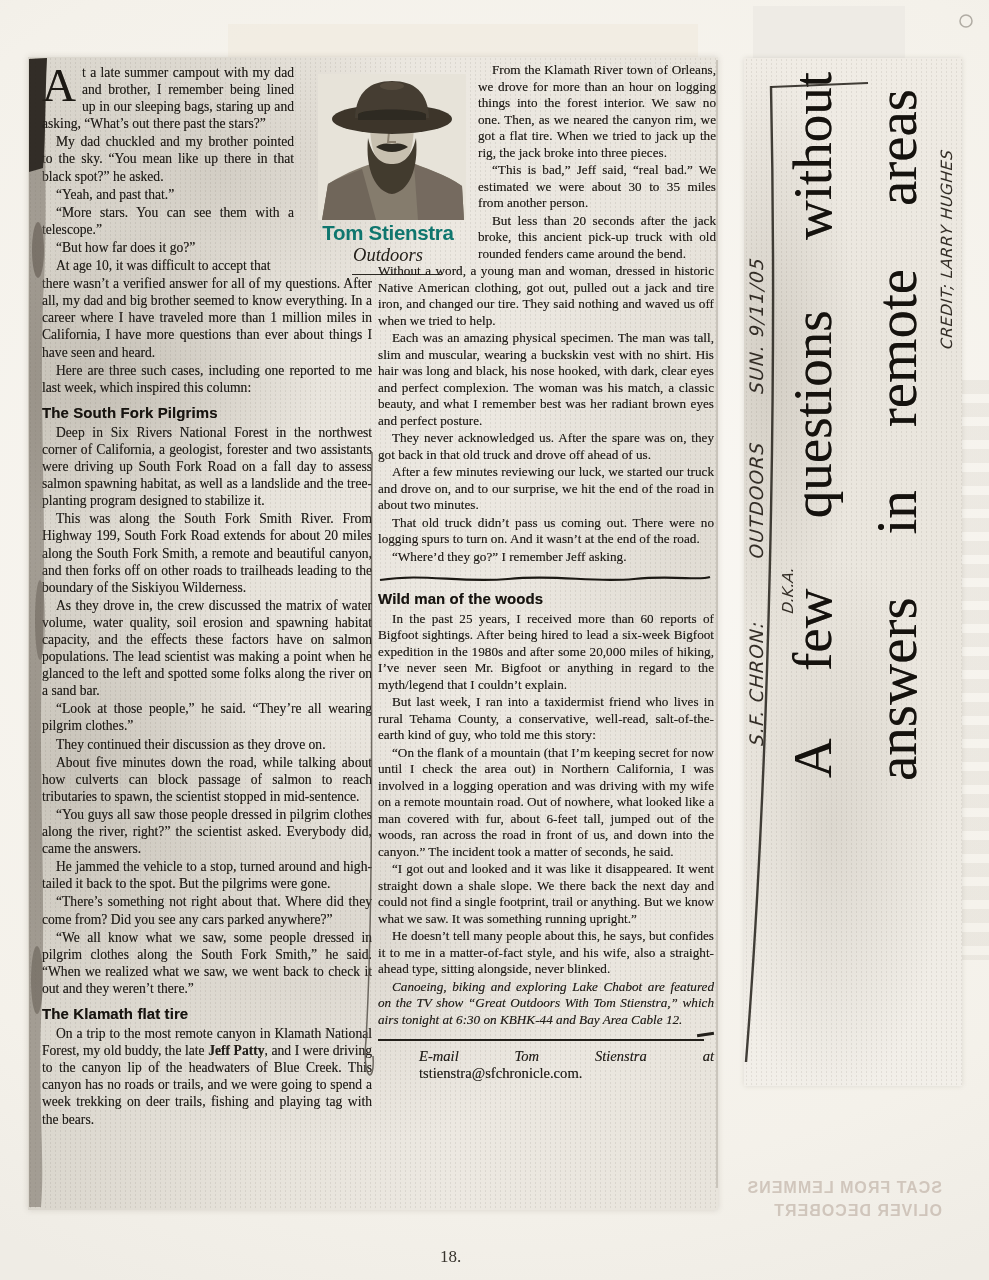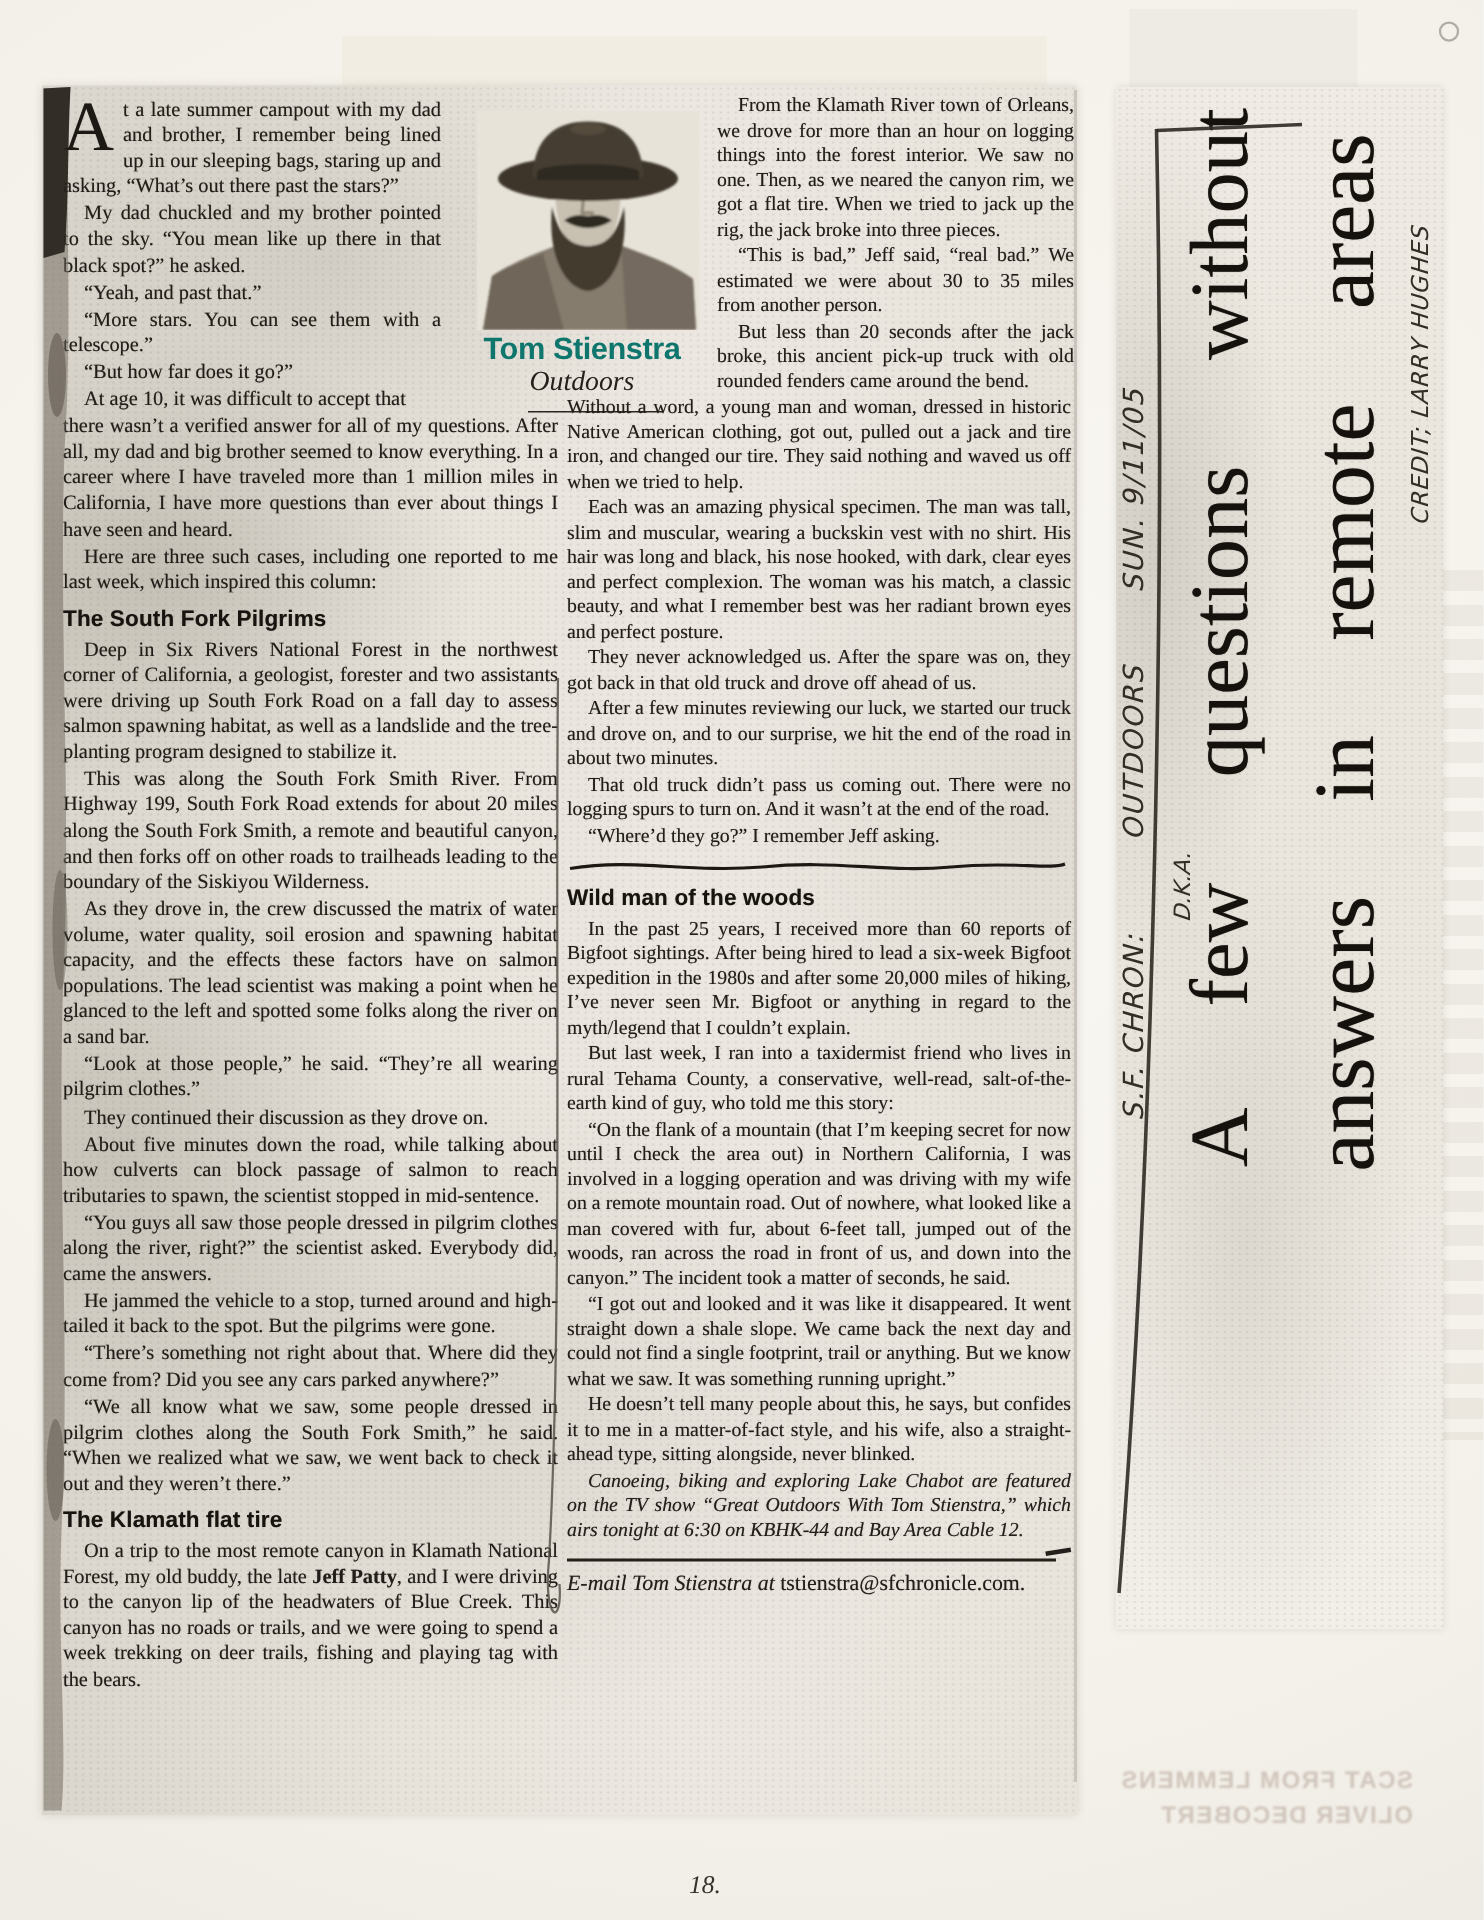--- a/index.html
+++ b/index.html
@@ -50,21 +50,21 @@
   #col1 p{font-size:13.6px;line-height:17.1px;}
   #col2 p{font-size:13.2px;line-height:16.5px;}
   p{margin:0 0 1px;text-align:justify;text-indent:14px;
     text-shadow:0 0 .5px rgba(45,38,30,.55);}
   .b-cont{text-indent:0;}
   .b-sub{font-family:"Liberation Sans", sans-serif;font-weight:700;
     font-size:15px !important;text-indent:0;text-align:left;margin:8px 0 3px;letter-spacing:.1px;color:#171410;}
   .b-drop{text-indent:0;}
   .dropcap{float:left;font-size:47px;line-height:38px;padding:2px 6px 0 0;color:#1c1914;}
   .b-italic{font-style:italic;}
-  .b-email{text-indent:0;margin-top:4px;font-size:14.6px !important;}
+  .b-email{text-indent:0;margin-top:4px;font-size:14.6px !important;margin-left:41px;}
   .b-email i{font-style:italic;}
   .hrule{border-top:2.2px solid #23201b;margin:11px 10px 7px 0;position:relative;}
   .hrule:after{content:"";position:absolute;right:-10px;top:-8px;width:17px;height:3px;background:#23201b;transform:rotate(-9deg);}
   .b-divider{height:13px;margin:5px 0 2px;}
   
   .hl{transform:rotate(-90deg);transform-origin:0 0;
     font-family:"Liberation Serif", serif;color:#15120e;
     text-align:justify;text-align-last:justify;z-index:4;
     text-shadow:0 0 .6px rgba(20,16,12,.6);}
   .hl1{left:781px;top:778px;width:706px;height:92px;font-size:55px;}
@@ -81,21 +81,21 @@
   .hw-main{left:737px;top:744px;width:600px;height:38px;
     transform:rotate(-90deg) skewX(-5deg);transform-origin:0 0;
     display:flex;align-items:center;font-size:18.5px;letter-spacing:1.2px;}
   .hw-main .gap1{margin-right:62px;}
   .hw-main .gap2{margin-right:48px;}
   .hw-aka{left:779px;top:612px;width:110px;height:26px;
     transform:rotate(-90deg) skewX(-8deg);transform-origin:0 0;font-size:15px;}
   .hw-credit{left:938px;top:348px;width:296px;height:30px;
     transform:rotate(-90deg) skewX(-6deg);transform-origin:0 0;font-size:15.5px;letter-spacing:.6px;}
   
-  .pageno{left:440px;top:1247px;width:60px;text-align:center;font-style:italic;
+  .pageno{left:440px;top:1247px;width:60px;
     font-size:17px;color:#37332c;z-index:3;}
   .bleed{left:742px;top:1176px;width:200px;transform:scaleX(-1);
     font-family:"Liberation Sans", sans-serif;font-weight:700;font-size:16px;
     color:rgba(172,152,140,.48);letter-spacing:1px;line-height:23px;filter:blur(.6px);z-index:2;}
   svg.marks{left:0;top:0;z-index:6;pointer-events:none;}
   .portrait-svg{left:318px;top:74px;z-index:3;}
 </style>
 </head>
 <body>
 
@@ -180,21 +180,21 @@
       <p class="b-p">After a few minutes reviewing our luck, we started our truck and drove on, and to our surprise, we hit the end of the road in about two minutes.</p>
       <p class="b-p">That old truck didn’t pass us coming out. There were no logging spurs to turn on. And it wasn’t at the end of the road.</p>
       <p class="b-p">“Where’d they go?” I remember Jeff asking.</p>
       <div class="b-divider"><svg width="334" height="13" viewBox="0 0 334 13">
           <path d="M2,9 C45,2 80,12 130,8 C180,3 212,12 256,8 C296,4 322,10 332,6" fill="none" stroke="#1c1914" stroke-width="2.1"></path>
         </svg></div>
       <p class="b-sub">Wild man of the woods</p>
       <p class="b-p">In the past 25 years, I received more than 60 reports of Bigfoot sightings. After being hired to lead a six-week Bigfoot expedition in the 1980s and after some 20,000 miles of hiking, I’ve never seen Mr. Bigfoot or anything in regard to the myth/legend that I couldn’t explain.</p>
       <p class="b-p">But last week, I ran into a taxidermist friend who lives in rural Tehama County, a conservative, well-read, salt-of-the-earth kind of guy, who told me this story:</p>
       <p class="b-p">“On the flank of a mountain (that I’m keeping secret for now until I check the area out) in Northern California, I was involved in a logging operation and was driving with my wife on a remote mountain road. Out of nowhere, what looked like a man covered with fur, about 6-feet tall, jumped out of the woods, ran across the road in front of us, and down into the canyon.” The incident took a matter of seconds, he said.</p>
-      <p class="b-p">“I got out and looked and it was like it disappeared. It went straight down a shale slope. We came back the next day and could not find a single footprint, trail or anything. But we know what we saw. It was something running upright.”</p>
+      <p class="b-p">“I got out and looked and it was like it disappeared. It went straight down a shale slope. We there back the next day and could not find a single footprint, trail or anything. But we know what we saw. It was something running upright.”</p>
       <p class="b-p">He doesn’t tell many people about this, he says, but confides it to me in a matter-of-fact style, and his wife, also a straight-ahead type, sitting alongside, never blinked.</p>
       <p class="b-italic">Canoeing, biking and exploring Lake Chabot are featured on the TV show “Great Outdoors With Tom Stienstra,” which airs tonight at 6:30 on KBHK-44 and Bay Area Cable 12.</p>
       <div class="hrule"></div>
       <p class="b-email"><i>E-mail Tom Stienstra at </i>tstienstra@sfchronicle.com.</p>
     </div>
 </div>
 
 <div class="abs hl hl1">A few questions without</div>
 <div class="abs hl hl2">answers in remote areas</div>
 

